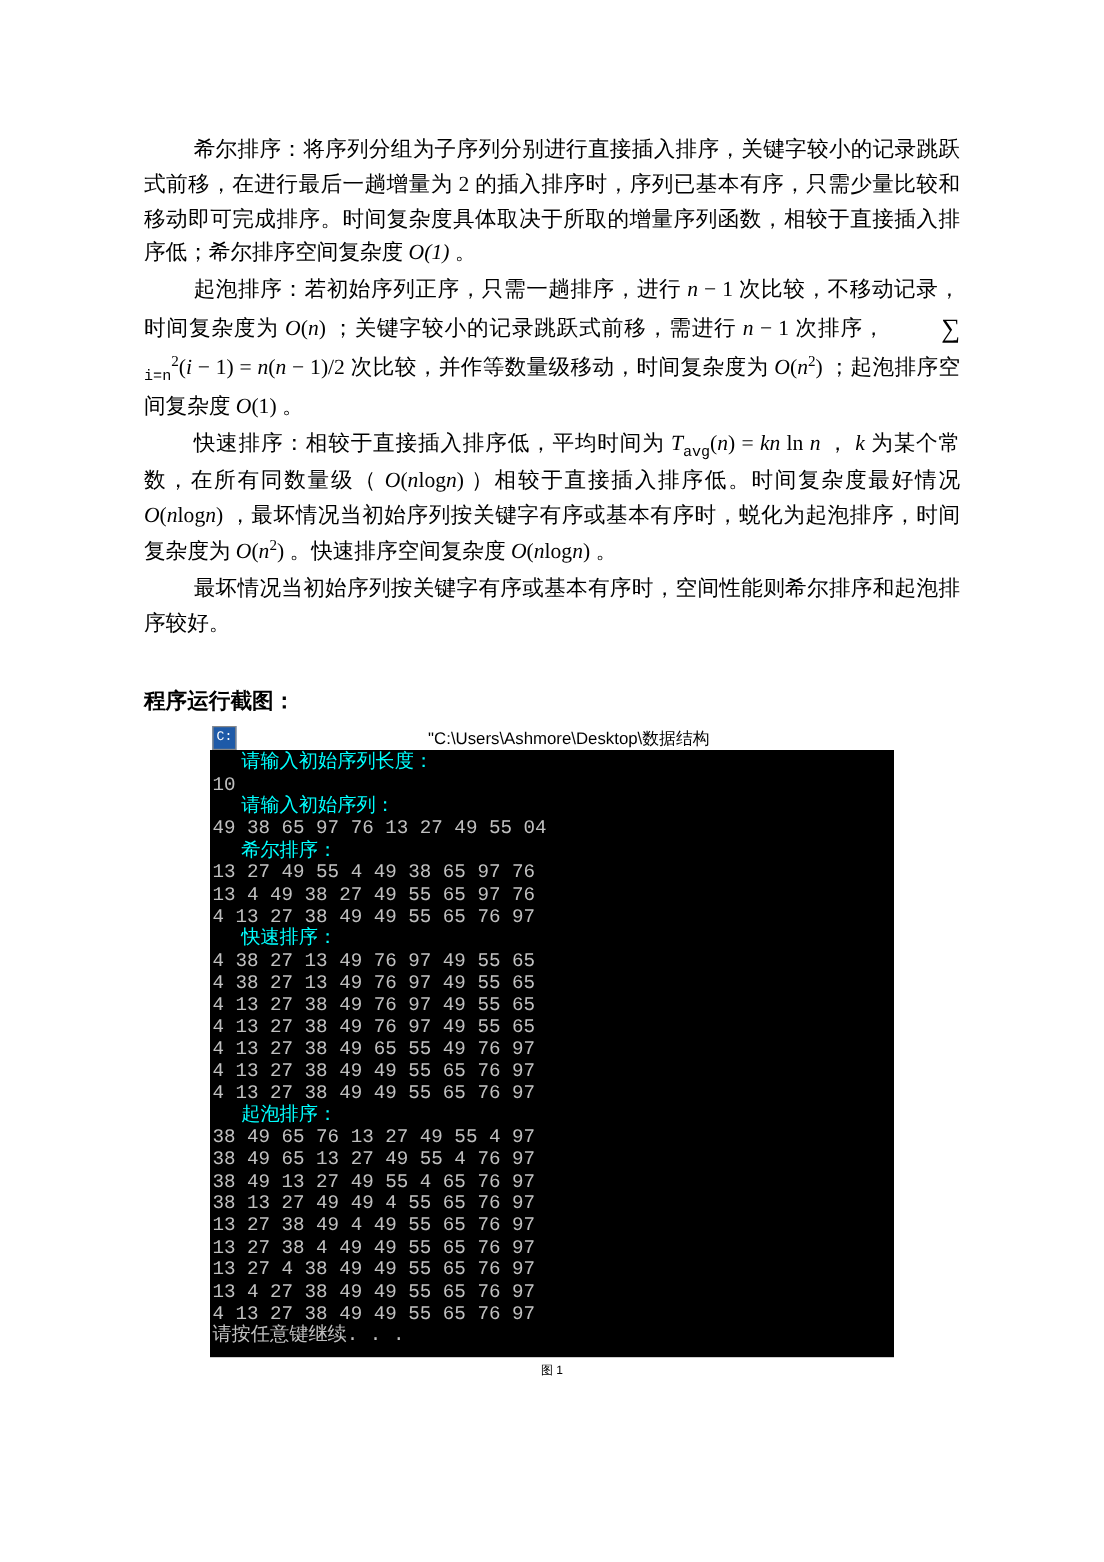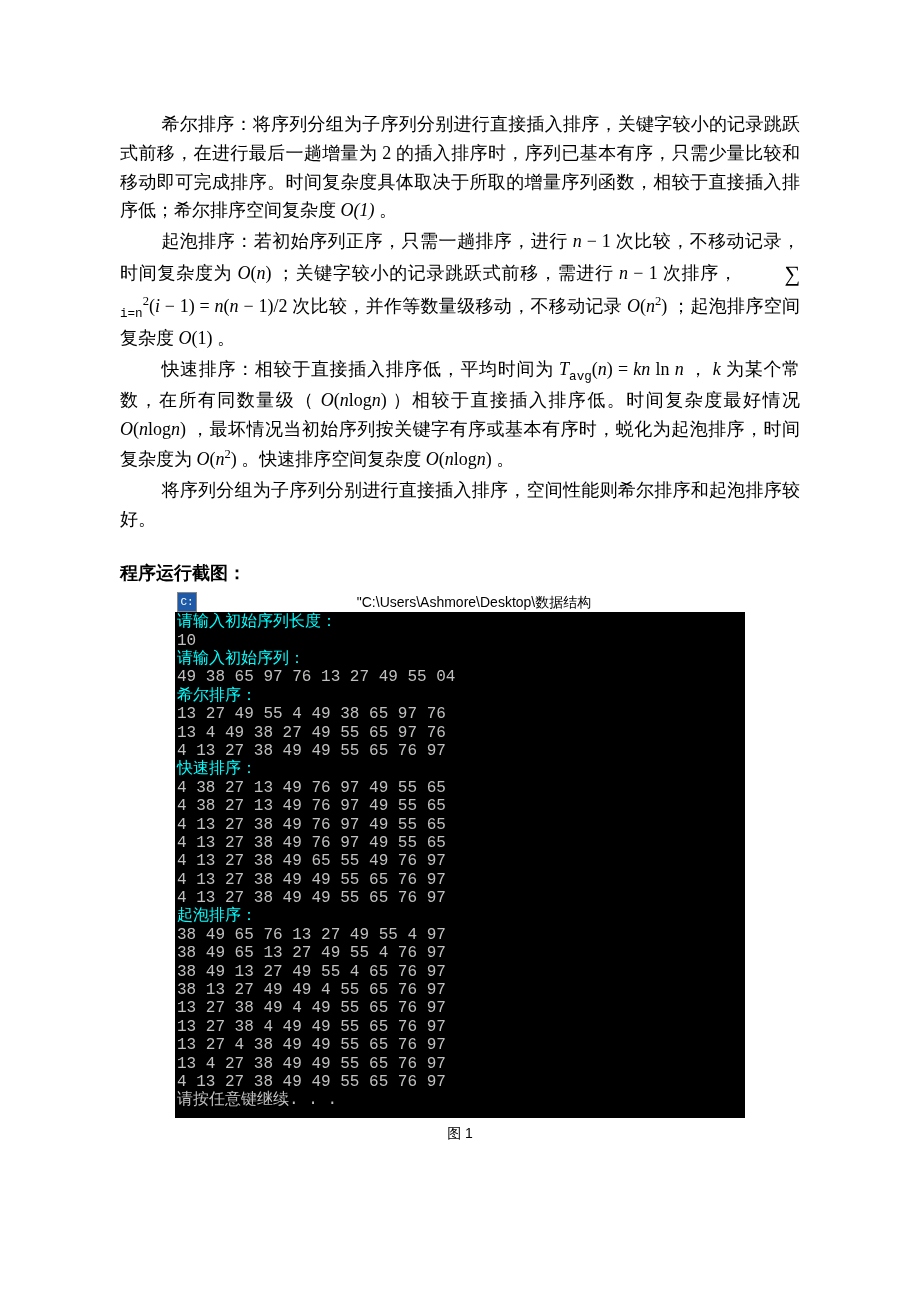--- a/index.html
+++ b/index.html
@@ -19,22 +19,22 @@
   }
   .indent {
     text-indent: 2.3em;
   }
   .italic { font-style: italic; font-family: "Times New Roman", serif; }
   .math { font-family: "Times New Roman", serif; }
   .sub { font-size: 0.7em; vertical-align: sub; font-family: Liberation Mono, monospace; }
   .sup { font-size: 0.7em; vertical-align: super; }
   .section-label {
     font-weight: bold;
-    font-family: Liberation Serif, serif;
-    margin-top: 26px;
+    font-family: Liberation Mono, monospace;
+    margin-top: 39px;
     margin-bottom: 4px;
   }
   .console-wrap {
     display: flex;
     flex-direction: column;
     align-items: center;
   }
   .console {
     width: 570px;
     background: #000;
@@ -69,25 +69,25 @@
     color: #fff;
     font-size: 11px;
     font-family: "Courier New", monospace;
   }
   .title-text {
     flex: 1;
     text-align: center;
     white-space: nowrap;
     overflow: hidden;
   }
-  .cyan { color: #00ffff; }
+  .cyan { color: #00ffff; margin-left: 24px; }
   .pre { white-space: pre; }
   .caption {
     font-family: "SimHei", "SimSun", sans-serif;
-    font-size: 14px;
+    font-size: 10px;
     margin-top: 4px;
   }
   .sum {
     font-family: "Times New Roman", serif;
     font-size: 22px;
     display: inline-block;
     vertical-align: -2px;
   }
 </style>
 </head>
@@ -101,21 +101,21 @@
 
 <p class="para indent">
   <span>起泡排序：若初始序列正序，只需一趟排序，进行</span>
   <span class="math"><span class="italic">n</span> − 1</span>
   <span>次比较，不移动记录，时间复杂度为</span>
   <span class="math"><span class="italic">O</span>(<span class="italic">n</span>)</span>
   <span>；关键字较小的记录跳跃式前移，需进行</span>
   <span class="math"><span class="italic">n</span> − 1</span>
   <span>次排序，</span>
   <span class="math"><span class="sum">∑</span><span class="sub">i=n</span><span class="sup">2</span>(<span class="italic">i</span> − 1) = <span class="italic">n</span>(<span class="italic">n</span> − 1)/2</span>
-  <span>次比较，并作等数量级移动，不移动记录</span>
+  <span>次比较，并作等数量级移动，时间复杂度为</span>
   <span class="math"><span class="italic">O</span>(<span class="italic">n</span><span class="sup">2</span>)</span>
   <span>；起泡排序空间复杂度</span>
   <span class="math"><span class="italic">O</span>(1)</span>
   <span>。</span>
 </p>
 
 <p class="para indent">
   <span>快速排序：相较于直接插入排序低，平均时间为</span>
   <span class="math"><span class="italic">T</span><span class="sub">avg</span>(<span class="italic">n</span>) = <span class="italic">kn</span> ln <span class="italic">n</span></span>
   <span>，</span>
@@ -124,21 +124,21 @@
   <span class="math"><span class="italic">O</span>(<span class="italic">n</span>log<span class="italic">n</span>)</span>
   <span>）相较于直接插入排序低。时间复杂度最好情况</span>
   <span class="math"><span class="italic">O</span>(<span class="italic">n</span>log<span class="italic">n</span>)</span>
   <span>，最坏情况当初始序列按关键字有序或基本有序时，蜕化为起泡排序，时间复杂度为</span>
   <span class="math"><span class="italic">O</span>(<span class="italic">n</span><span class="sup">2</span>)</span>
   <span>。快速排序空间复杂度</span>
   <span class="math"><span class="italic">O</span>(<span class="italic">n</span>log<span class="italic">n</span>)</span>
   <span>。</span>
 </p>
 
-<p class="para indent">将序列分组为子序列分别进行直接插入排序，空间性能则希尔排序和起泡排序较好。</p>
+<p class="para indent">最坏情况当初始序列按关键字有序或基本有序时，空间性能则希尔排序和起泡排序较好。</p>
 
 <div class="section-label">程序运行截图：</div>
 
 <div class="console-wrap">
   <div class="console">
     <div class="titlebar">
       <span class="title-icon">C:</span>
       <span class="title-text">"C:\Users\Ashmore\Desktop\数据结构</span>
     </div>
     <div class="pre" id="console-body"><div class="cyan">请输入初始序列长度：</div><div>10</div><div class="cyan">请输入初始序列：</div><div>49 38 65 97 76 13 27 49 55 04</div><div class="cyan">希尔排序：</div><div>13 27 49 55 4 49 38 65 97 76</div><div>13 4 49 38 27 49 55 65 97 76</div><div>4 13 27 38 49 49 55 65 76 97</div><div class="cyan">快速排序：</div><div>4 38 27 13 49 76 97 49 55 65</div><div>4 38 27 13 49 76 97 49 55 65</div><div>4 13 27 38 49 76 97 49 55 65</div><div>4 13 27 38 49 76 97 49 55 65</div><div>4 13 27 38 49 65 55 49 76 97</div><div>4 13 27 38 49 49 55 65 76 97</div><div>4 13 27 38 49 49 55 65 76 97</div><div class="cyan">起泡排序：</div><div>38 49 65 76 13 27 49 55 4 97</div><div>38 49 65 13 27 49 55 4 76 97</div><div>38 49 13 27 49 55 4 65 76 97</div><div>38 13 27 49 49 4 55 65 76 97</div><div>13 27 38 49 4 49 55 65 76 97</div><div>13 27 38 4 49 49 55 65 76 97</div><div>13 27 4 38 49 49 55 65 76 97</div><div>13 4 27 38 49 49 55 65 76 97</div><div>4 13 27 38 49 49 55 65 76 97</div><div>请按任意键继续. . .</div></div>

